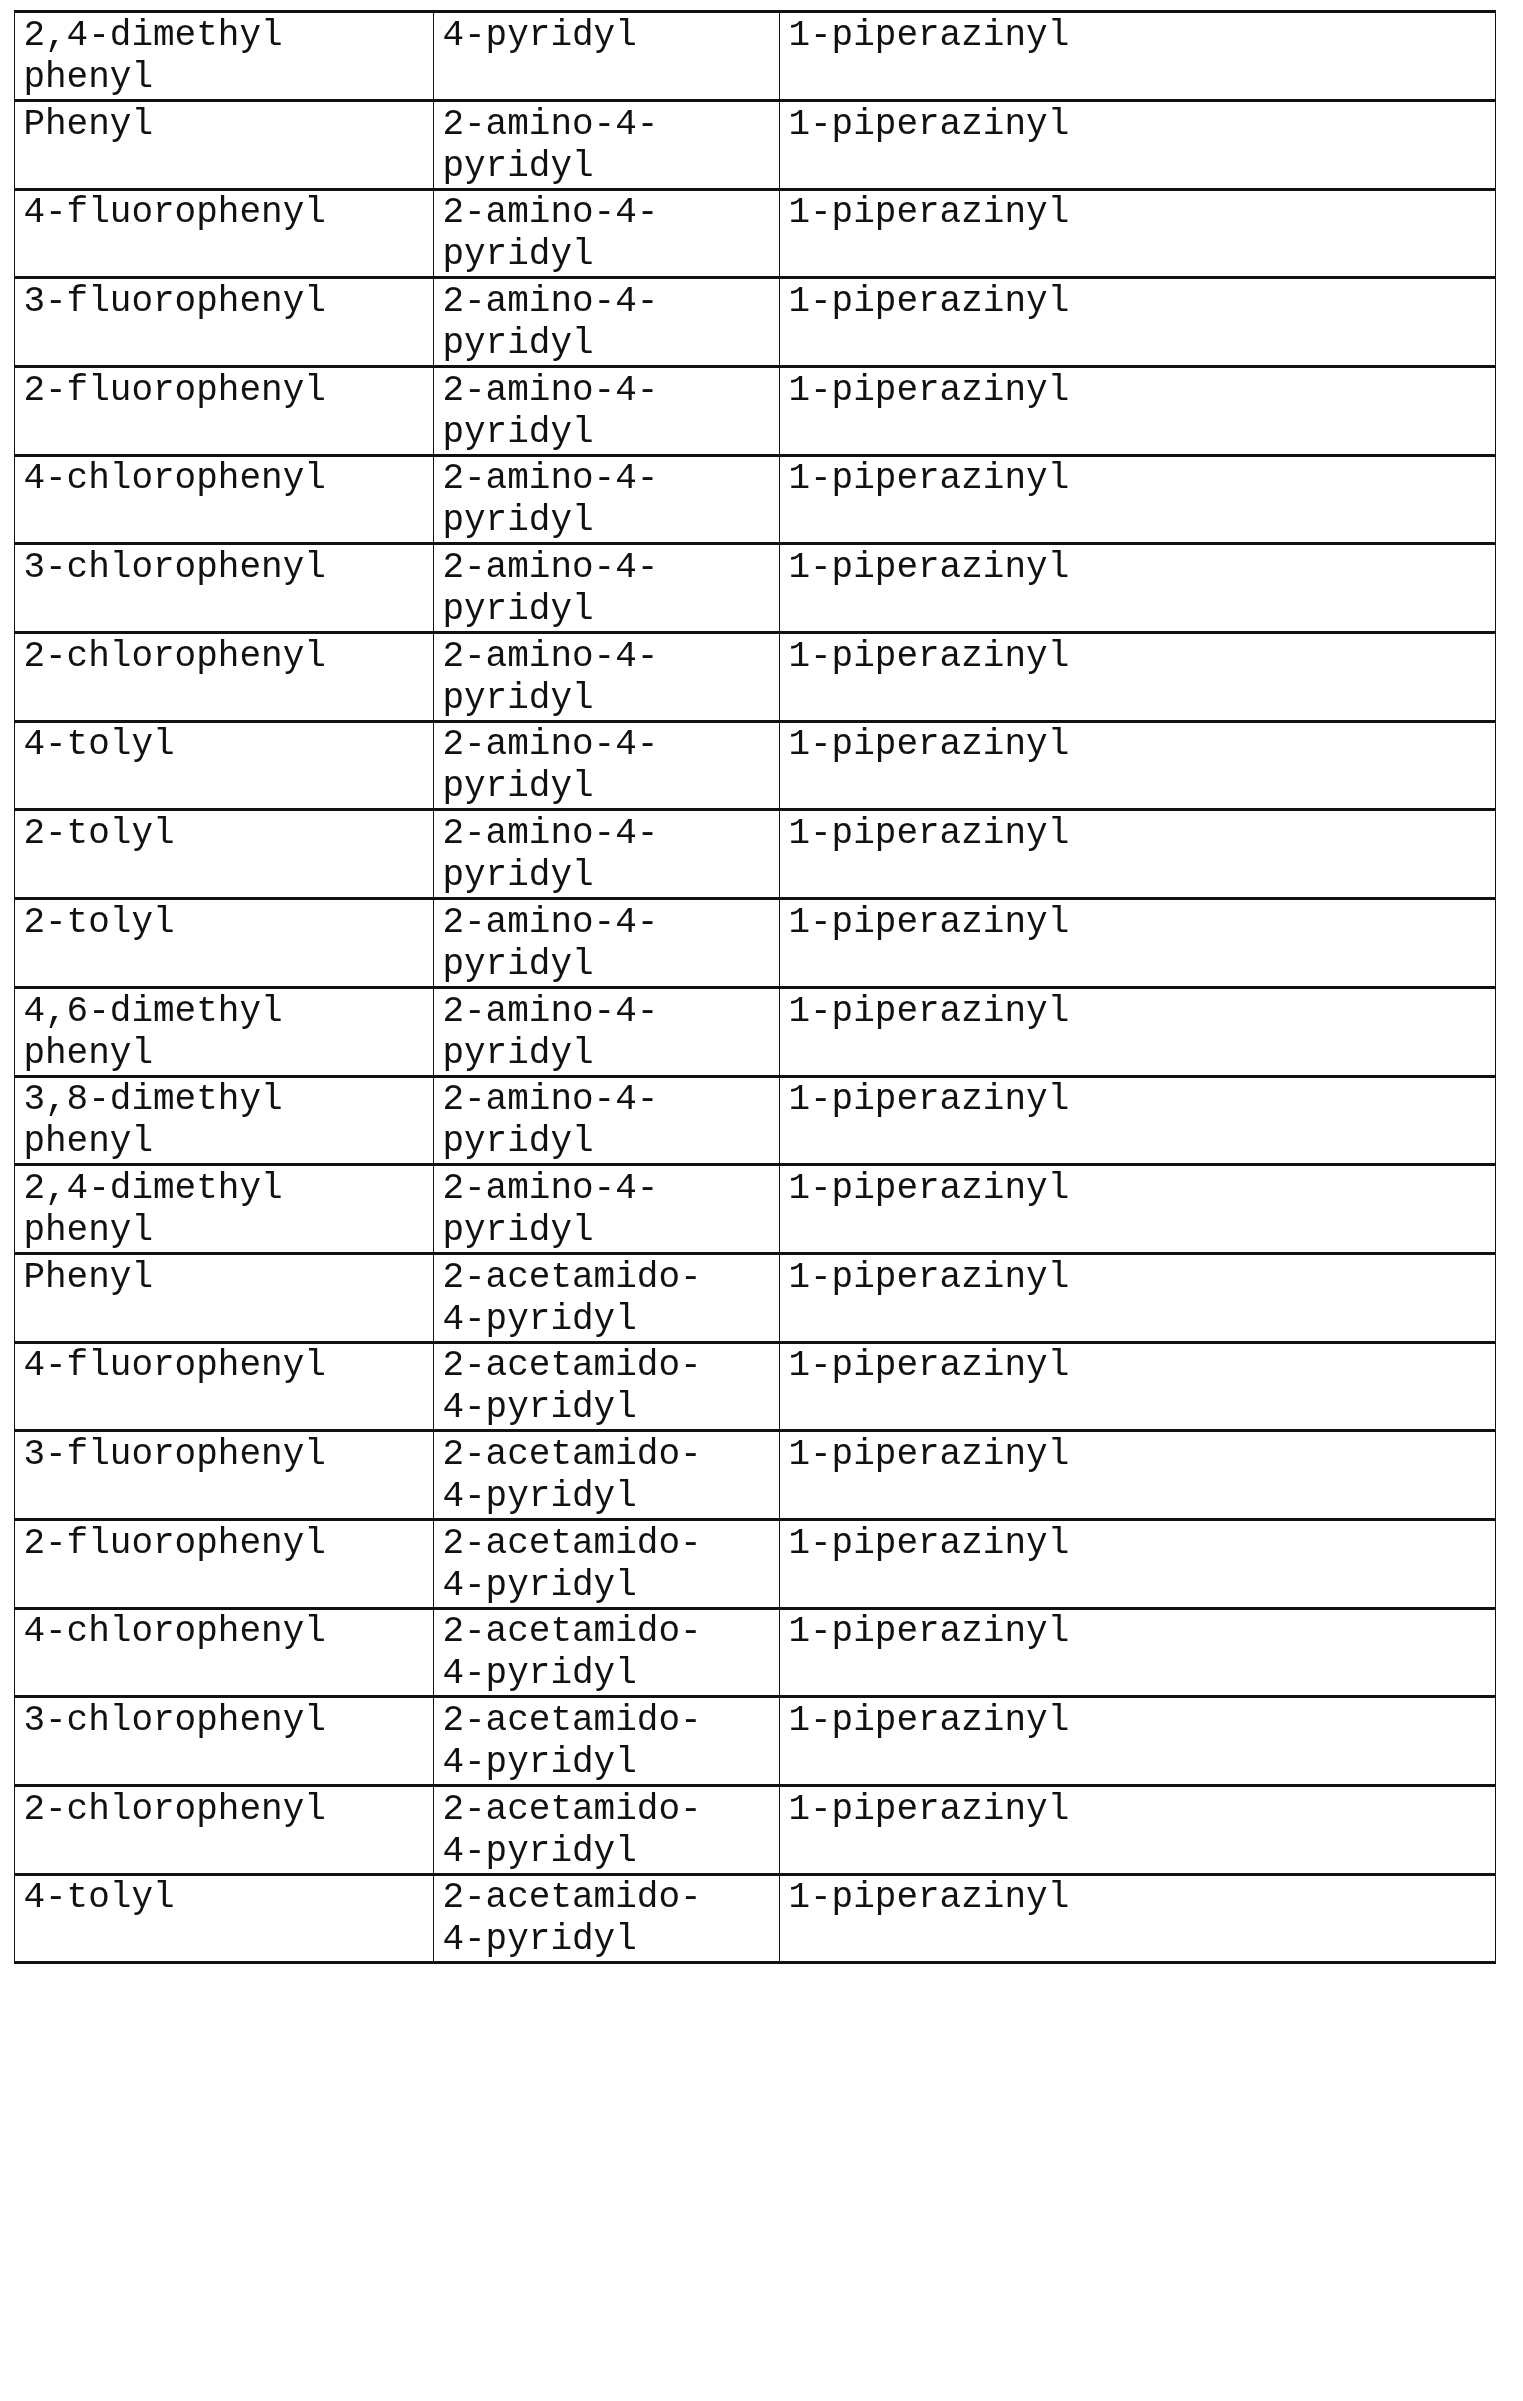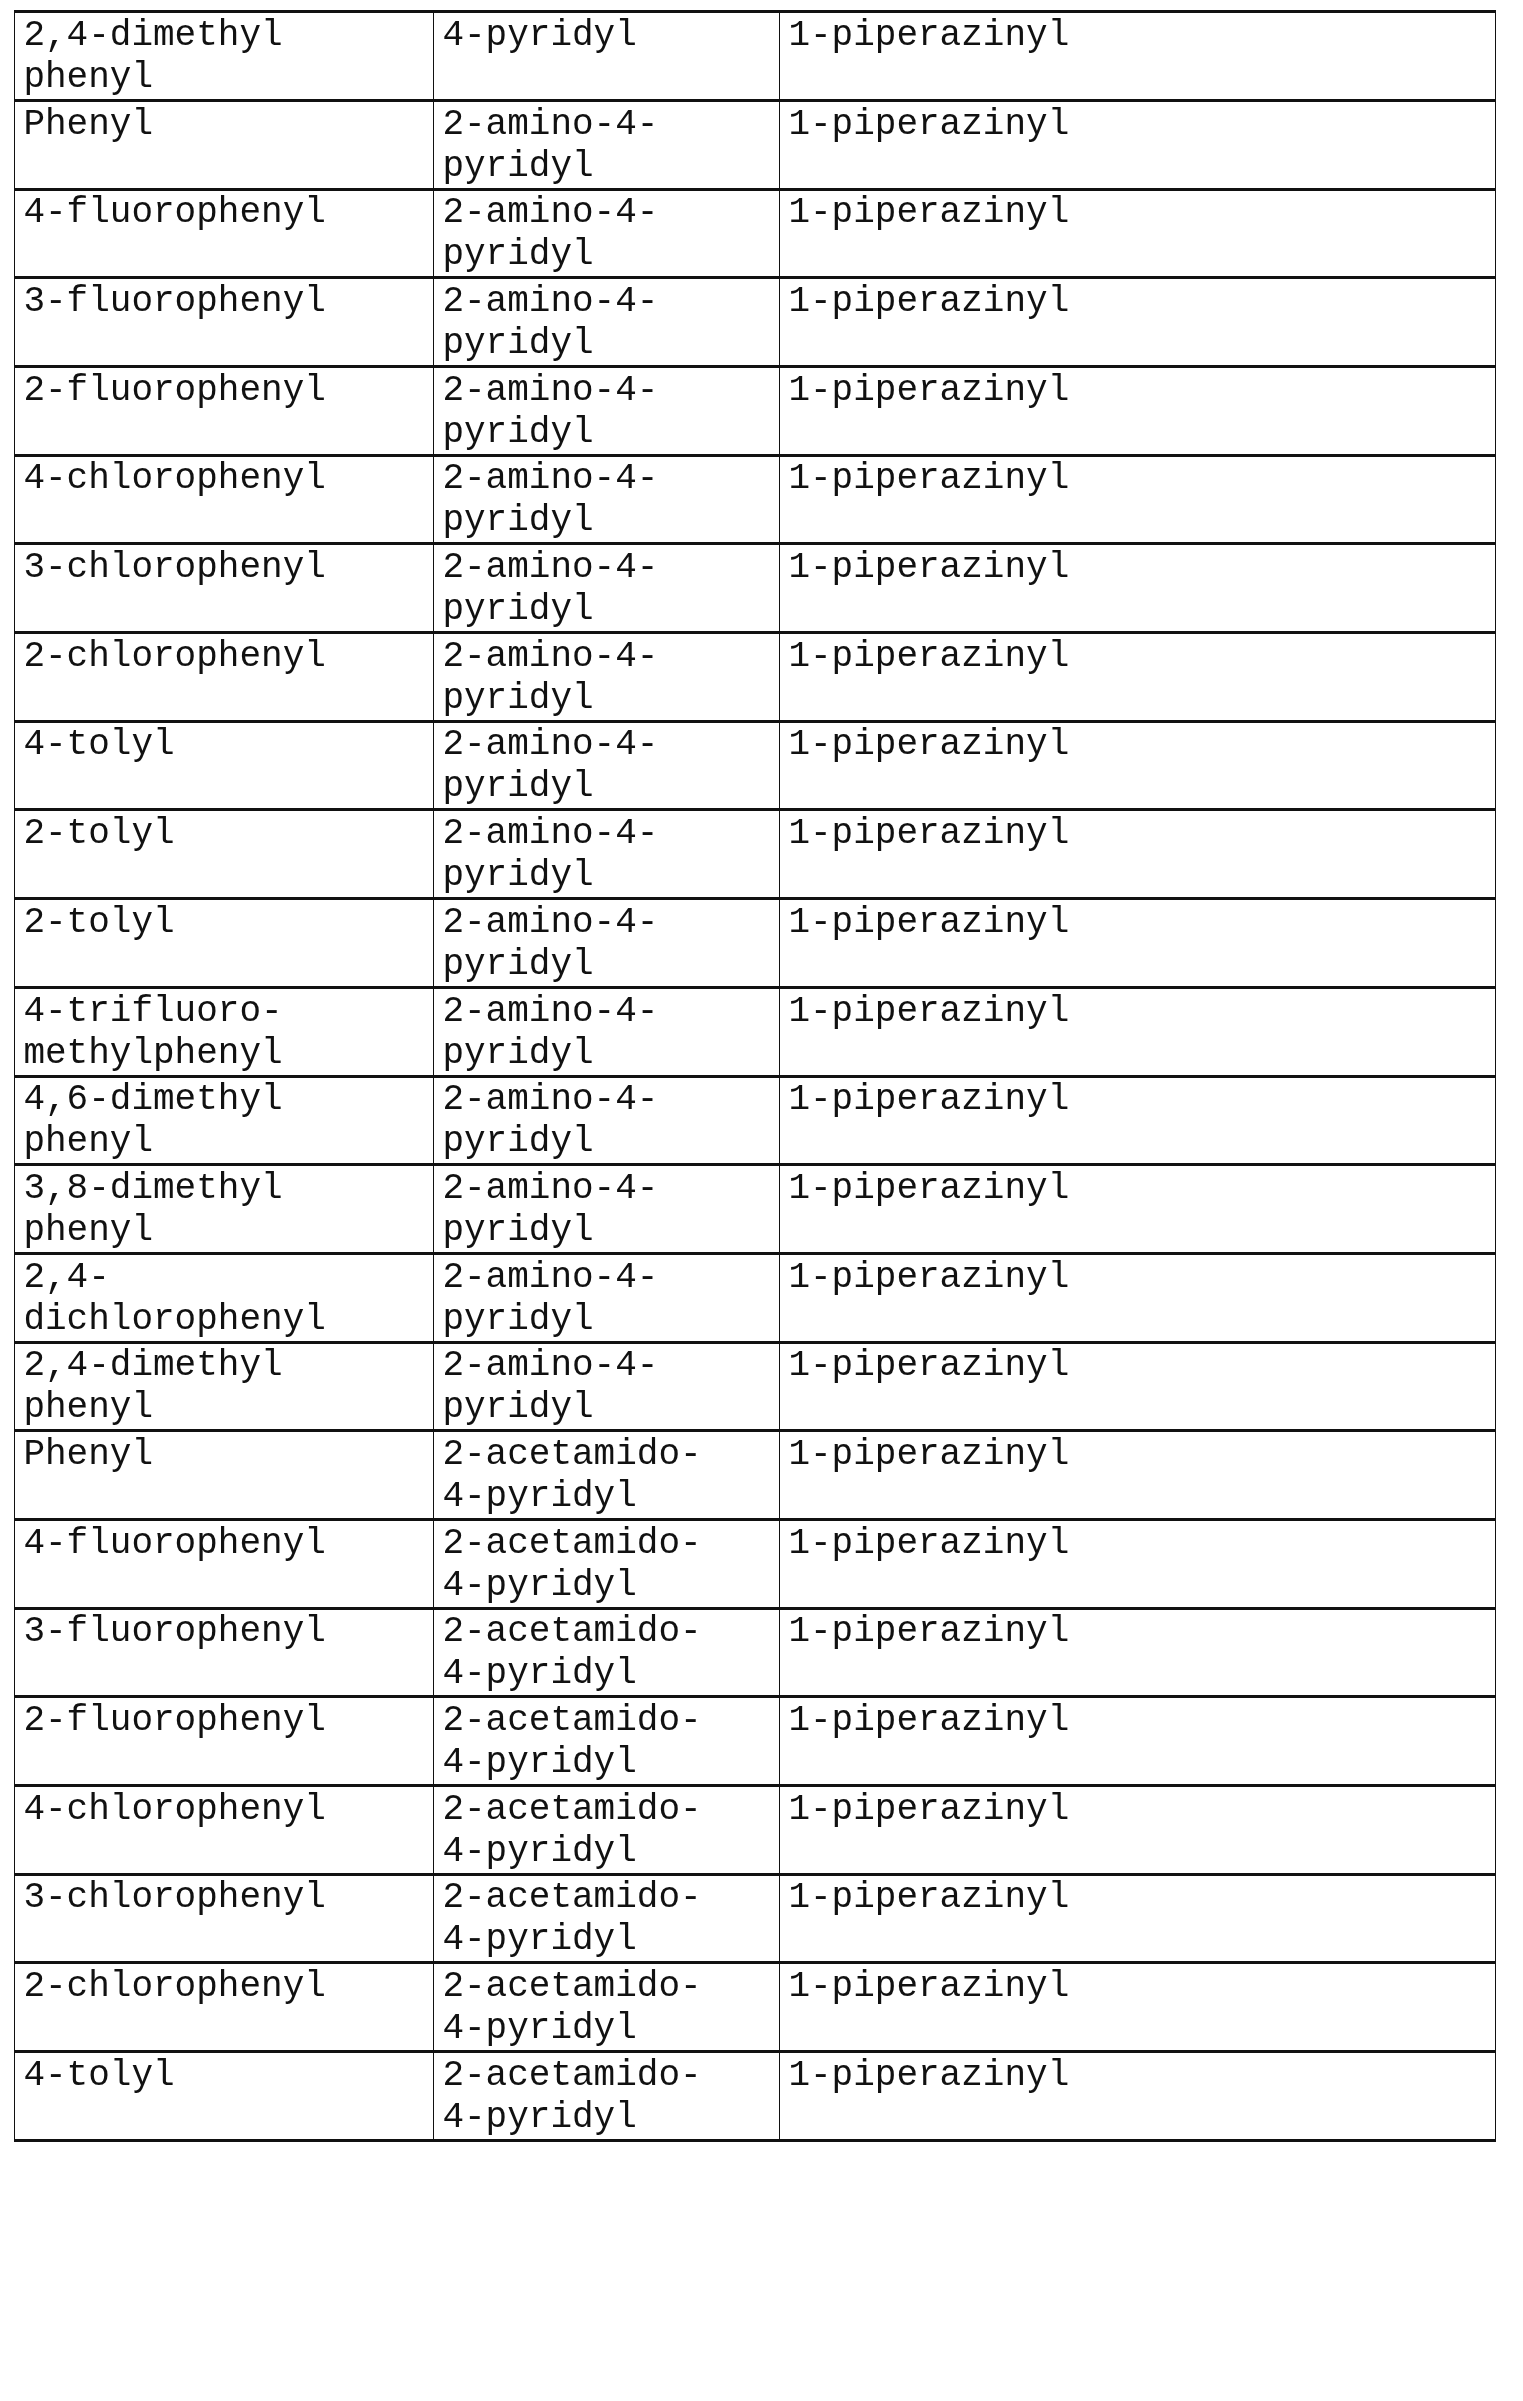--- a/index.html
+++ b/index.html
@@ -100,43 +100,29 @@
 pyridyl</td>
         <td>1-piperazinyl</td>
       </tr>
       <tr>
         <td>2-tolyl</td>
         <td>2-amino-4-
 pyridyl</td>
         <td>1-piperazinyl</td>
       </tr>
       <tr>
-        <td>4-trifluoro-
-methylphenyl</td>
-        <td>2-amino-4-
-pyridyl</td>
-        <td>1-piperazinyl</td>
-      </tr>
-      <tr>
         <td>4,6-dimethyl
 phenyl</td>
         <td>2-amino-4-
 pyridyl</td>
         <td>1-piperazinyl</td>
       </tr>
       <tr>
         <td>3,8-dimethyl
 phenyl</td>
-        <td>2-amino-4-
-pyridyl</td>
-        <td>1-piperazinyl</td>
-      </tr>
-      <tr>
-        <td>2,4-
-dichlorophenyl</td>
         <td>2-amino-4-
 pyridyl</td>
         <td>1-piperazinyl</td>
       </tr>
       <tr>
         <td>2,4-dimethyl
 phenyl</td>
         <td>2-amino-4-
 pyridyl</td>
         <td>1-piperazinyl</td>

